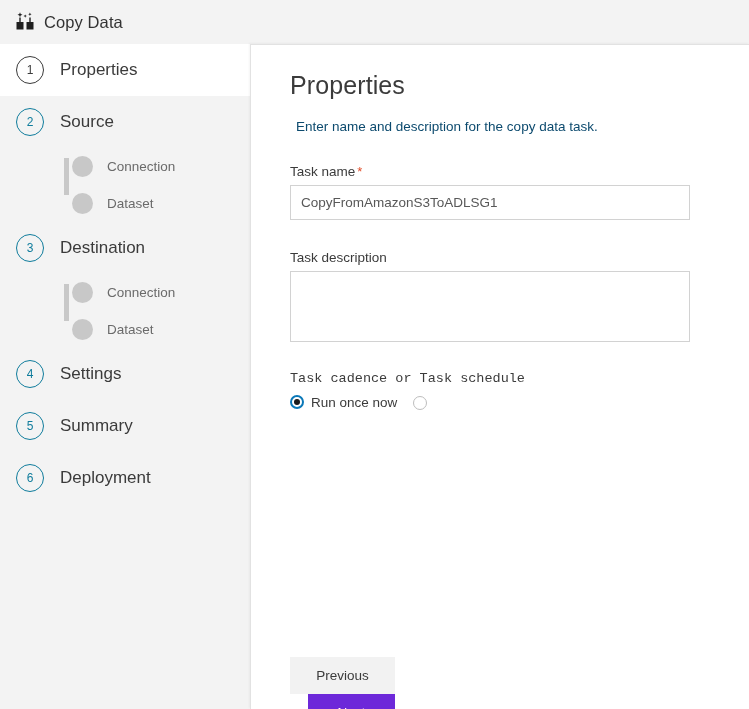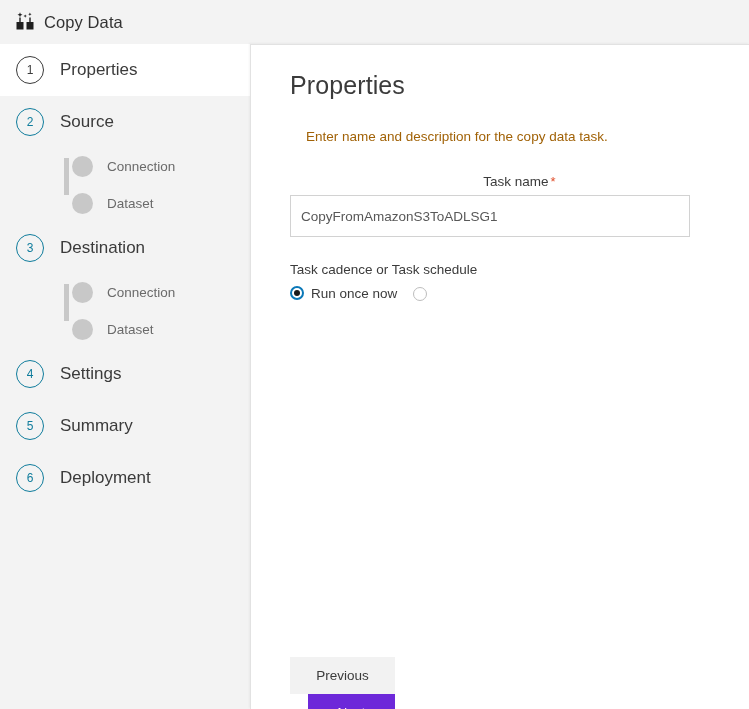--- a/index.html
+++ b/index.html
@@ -140,41 +140,40 @@
   .page-title {
     font-size: 25px;
     font-weight: normal;
     color: #3b3b3b;
     margin: 0;
     padding-top: 26px;
     letter-spacing: 0.1px;
   }
   .page-subtitle {
     font-size: 13.5px;
-    color: #a16207;
-    margin: 16px;
+    color: #0c4a6e;
+    margin: 6px;
     padding-top: 13px;
   }
 
   .field-group { margin-top: 30px; }
   .field-label {
     font-size: 13.5px;
     color: #3b3b3b;
     display: block;
     margin-bottom: 6px;
-    text-align: center;
   }
   .required-star {
     color: #e04e2a;
     font-size: 13px;
     margin-left: 2px;
   }
   .text-input {
     width: 400px;
-    height: 42px;
+    height: 35px;
     box-sizing: border-box;
     border: 1px solid #d2d2d2;
     background: #ffffff;
     font-family: "Liberation Sans", sans-serif;
     font-size: 13.5px;
     color: #585858;
     padding: 0 10px;
     outline: none;
     border-radius: 0;
   }
@@ -192,20 +191,21 @@
     resize: none;
     border-radius: 0;
   }
 
   .cadence-group { margin-top: 25px; }
   .cadence-label {
     font-size: 13.5px;
     color: #3b3b3b;
     display: block;
     margin-bottom: 9px;
+    font-family: Liberation Mono, monospace;
   }
   .radio-row {
     display: flex;
     align-items: center;
   }
   .radio-option {
     display: flex;
     align-items: flex-start;
     margin-right: 16px;
     cursor: default;
@@ -343,20 +343,24 @@
   <div class="panel-inner">
 
     <h1 class="page-title">Properties</h1>
     <p class="page-subtitle">Enter name and description for the copy data task.</p>
 
     <div class="field-group">
       <label class="field-label"><span>Task name</span><span class="required-star">*</span></label>
       <input class="text-input" type="text" value="CopyFromAmazonS3ToADLSG1" style="">
     </div>
 
+    <div class="field-group">
+      <label class="field-label">Task description</label>
+      <textarea class="text-area" placeholder="" style=""></textarea>
+    </div>
 
     <div class="cadence-group">
       <label class="cadence-label">Task cadence or Task schedule</label>
       <div class="radio-row">
         <div class="radio-option selected">
           <span class="radio-mark"></span>
           <span class="radio-text">Run once now</span>
         </div>
         <div class="radio-option">
           <span class="radio-mark"></span>

